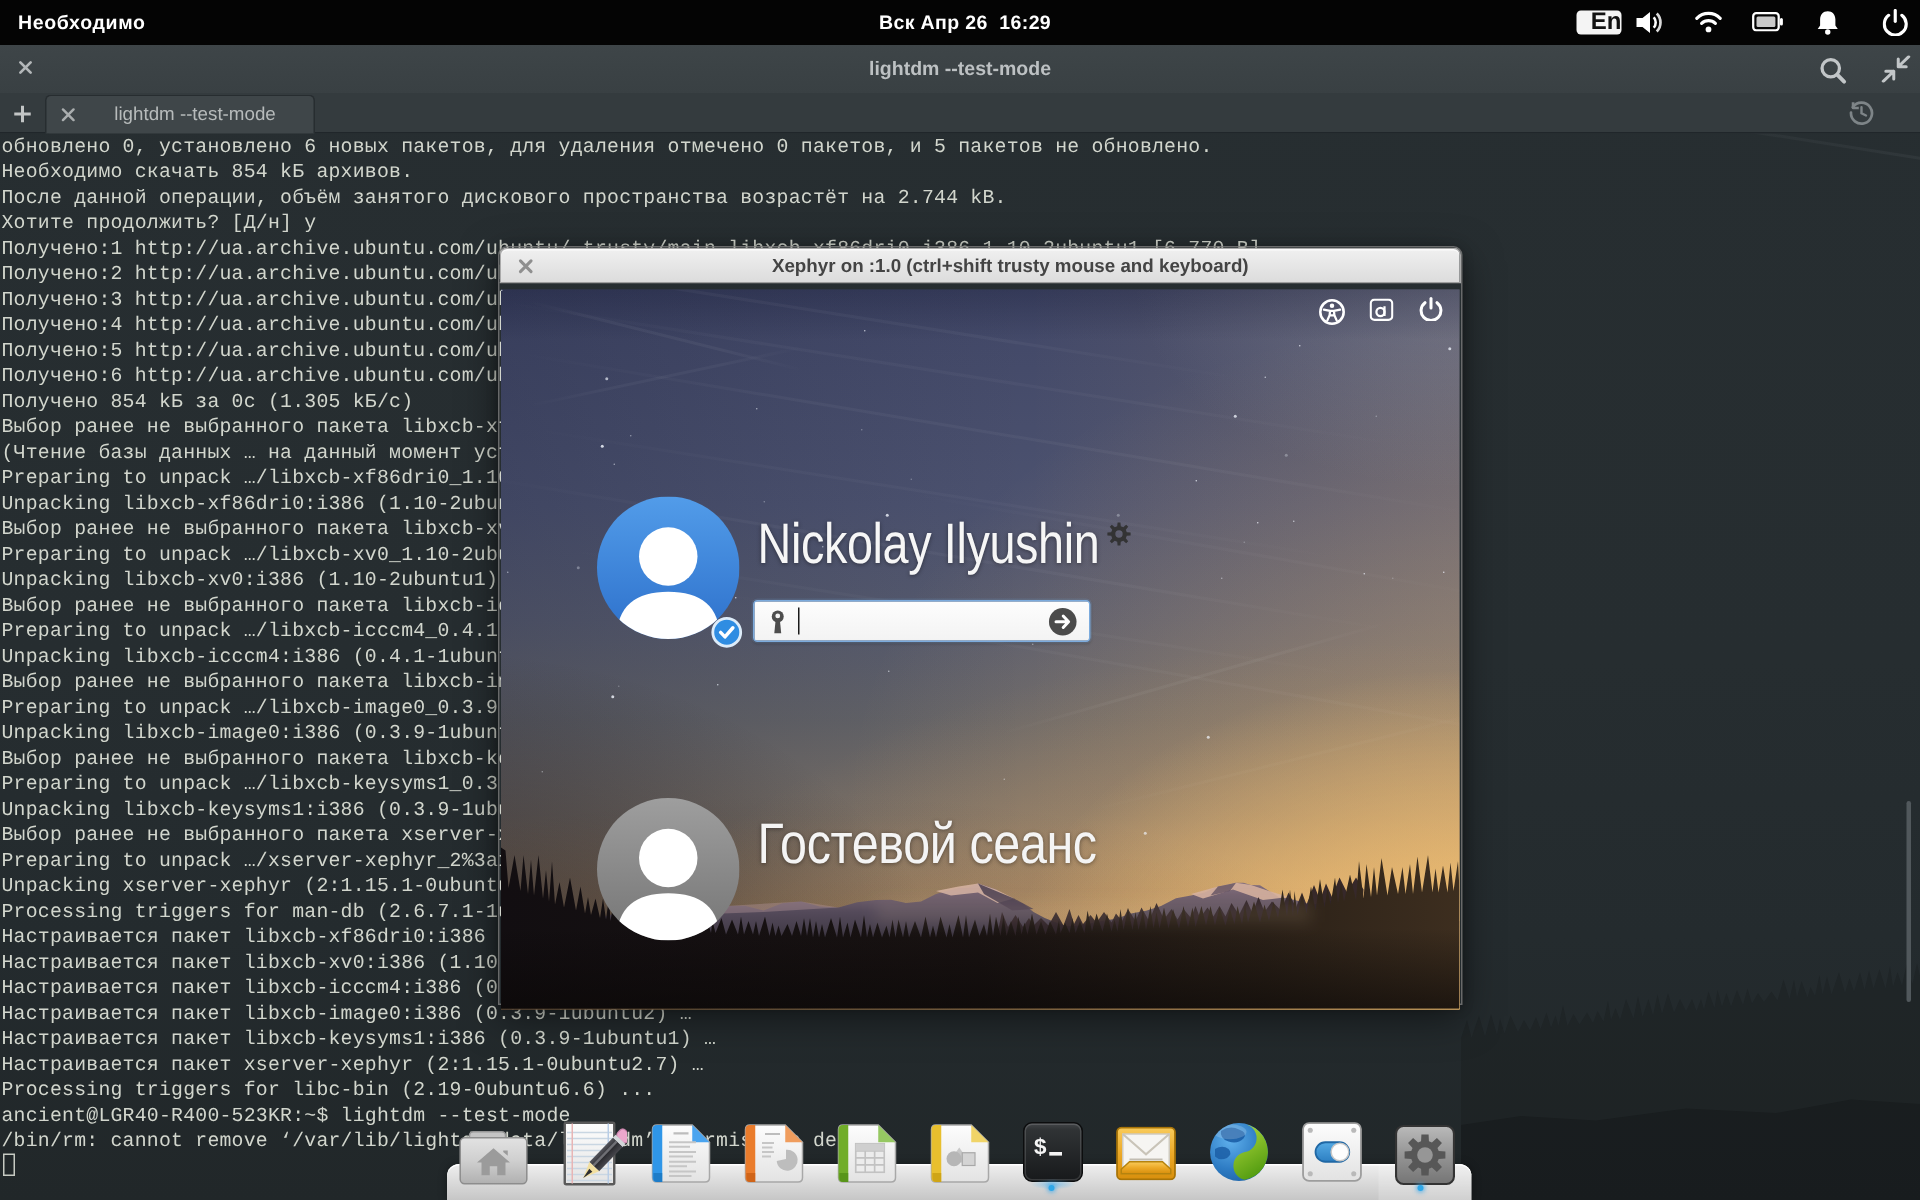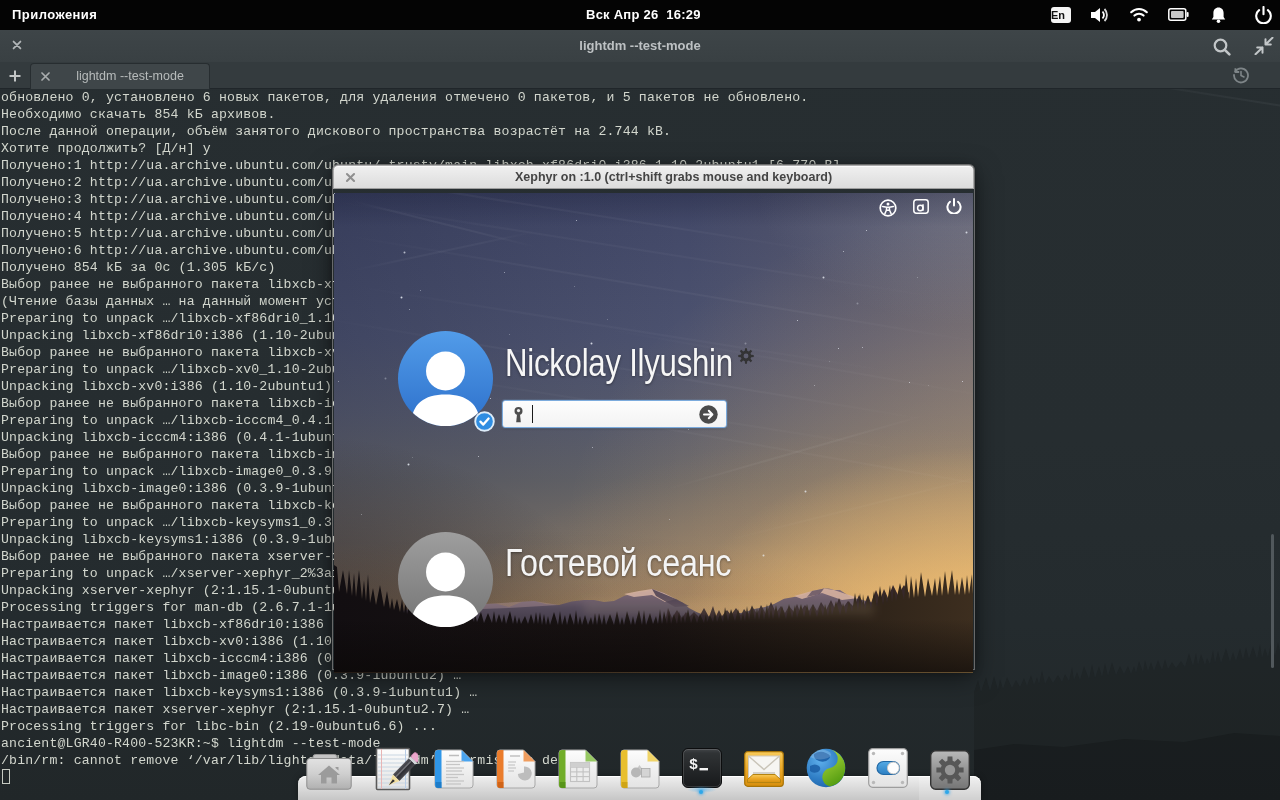--- a/index.html
+++ b/index.html
@@ -52,23 +52,23 @@
 
 #dock{position:absolute;left:298px;top:776px;width:683px;height:24px;background:linear-gradient(#efefef,#c6c6c6);border-radius:8px 8px 0 0;box-shadow:inset 0 1px 0 #fff, 0 0 6px rgba(0,0,0,.35);z-index:15;}
 #docktile{position:absolute;left:621px;top:0px;width:62px;height:24px;background:rgba(255,255,255,.18);border-radius:0 8px 0 0;}
 .dicon{position:absolute;z-index:16;}
 .ddot{position:absolute;width:4px;height:4px;border-radius:50%;background:#2fa7e8;box-shadow:0 0 3px 1px rgba(64,170,235,.75);z-index:17;}
 .dglow{position:absolute;width:30px;height:7px;border-radius:50%;background:radial-gradient(closest-side,rgba(70,175,240,.55),rgba(70,175,240,0));z-index:16;}
 </style>
 </head>
 <body>
 <div id="panel">
-  <span class="apps">Приложения</span>
+  <span class="apps">Необходимо</span>
   <span class="clock">Вск Апр 26&nbsp;&nbsp;16:29</span>
-  <span style="position:absolute;left:1051px;top:7px;width:20px;height:16px;background:#f4f4f4;border-radius:3px;color:#111;font-size:11px;font-weight:bold;text-align:left;line-height:16px;">En</span>
+  <span style="position:absolute;left:1051px;top:7px;width:30px;height:16px;background:#f4f4f4;border-radius:3px;color:#111;font-size:16px;font-weight:bold;text-align:right;line-height:16px;">En</span>
   <svg style="position:absolute;left:1088px;top:5px;" width="24" height="20" viewBox="0 0 24 20">
     <path d="M3,7 L7,7 L12,3 L12,17 L7,13 L3,13 Z" fill="#fff"></path>
     <path d="M14.5,6.5 A5.5,5.5 0 0 1 14.5,13.5" stroke="#fff" stroke-width="1.8" fill="none"></path>
     <path d="M16.5,4 A8.5,8.5 0 0 1 16.5,16" stroke="#fff" stroke-width="1.8" fill="none" opacity=".85"></path>
   </svg>
   <svg style="position:absolute;left:1130px;top:7px;" width="18" height="15" viewBox="0 0 18 15">
     <path d="M1.2,5.2 A11,11 0 0 1 16.8,5.2" stroke="#fff" stroke-width="2.1" fill="none" stroke-linecap="round"></path>
     <path d="M4.4,8.6 A6.6,6.6 0 0 1 13.6,8.6" stroke="#fff" stroke-width="2.1" fill="none" stroke-linecap="round"></path>
     <circle cx="9" cy="12.6" r="1.9" fill="#fff"></circle>
   </svg>
@@ -161,21 +161,21 @@
 <svg class="ghost" style="left:974px;top:560px;" width="306" height="240" viewBox="0 0 306 240">
   <path d="M0,240 L0,132 4,120 7,132 12,117 16,131 20,116 24,130 26,119 29,129 33,117 38,128 42,120 46,127 50,118 53,126 57,115 60,125 63,117 65,124 68,110 71,124 75,116 79,123 84,115 88,122 91,114 95,121 98,107 100,120 103,112 106,120 110,106 115,119 118,104 121,118 125,106 128,117 131,103 134,116 138,102 142,115 146,106 150,114 154,106 157,114 160,106 162,113 165,101 169,112 171,100 174,111 177,102 180,111 184,100 188,110 191,99 194,109 198,102 202,108 207,101 211,107 215,93 219,106 222,93 224,105 227,94 231,105 233,98 236,104 239,90 241,103 244,91 247,103 252,88 256,102 259,92 262,101 266,88 269,100 272,87 275,99 279,86 283,99 286,84 288,98 291,88 294,97 297,83 301,96 304,82 307,95 L306,240 Z" fill="rgba(8,10,9,0.14)"></path>
   <path d="M0,240 L0,190 L40,184 L90,187 L150,179 L210,182 L260,173 L306,176 L306,240 Z" fill="rgba(4,5,4,0.18)"></path>
 </svg>
 <div class="ghost" style="left:960px;top:80px;width:330px;height:2px;background:linear-gradient(90deg,rgba(255,255,255,0),rgba(224,230,240,.05));transform:rotate(9deg);"></div>
 <div id="xephyr">
   <div id="xtitle">
     <svg class="xclose" viewBox="0 0 14 14">
         <path d="M2.5,2.5 L11.5,11.5 M11.5,2.5 L2.5,11.5" stroke="#8f8f8f" stroke-width="2.6" stroke-linecap="round"></path>
       </svg>
-    <div class="xt">Xephyr on :1.0 (ctrl+shift grabs mouse and keyboard)</div>
+    <div class="xt">Xephyr on :1.0 (ctrl+shift trusty mouse and keyboard)</div>
   </div>
   <div id="xcontent">
     <div class="streak" style="left:-20px;top:18px;width:520px;transform:rotate(9deg);opacity:.8"></div>
     <div class="streak" style="left:-10px;top:55px;width:620px;transform:rotate(9deg);opacity:.65"></div>
     <div class="streak" style="left:0;top:95px;width:660px;transform:rotate(9.5deg);opacity:.8"></div>
     <div class="streak" style="left:10px;top:135px;width:560px;transform:rotate(9deg);opacity:.55"></div>
     <div class="streak" style="left:-30px;top:175px;width:640px;transform:rotate(9.5deg);opacity:.7"></div>
     <div class="streak" style="left:30px;top:215px;width:560px;transform:rotate(9deg);opacity:.5"></div>
     <div class="streak" style="left:120px;top:252px;width:620px;transform:rotate(10deg);opacity:.55"></div>
     <div class="streak" style="left:260px;top:170px;width:420px;transform:rotate(10deg);opacity:.45"></div>

